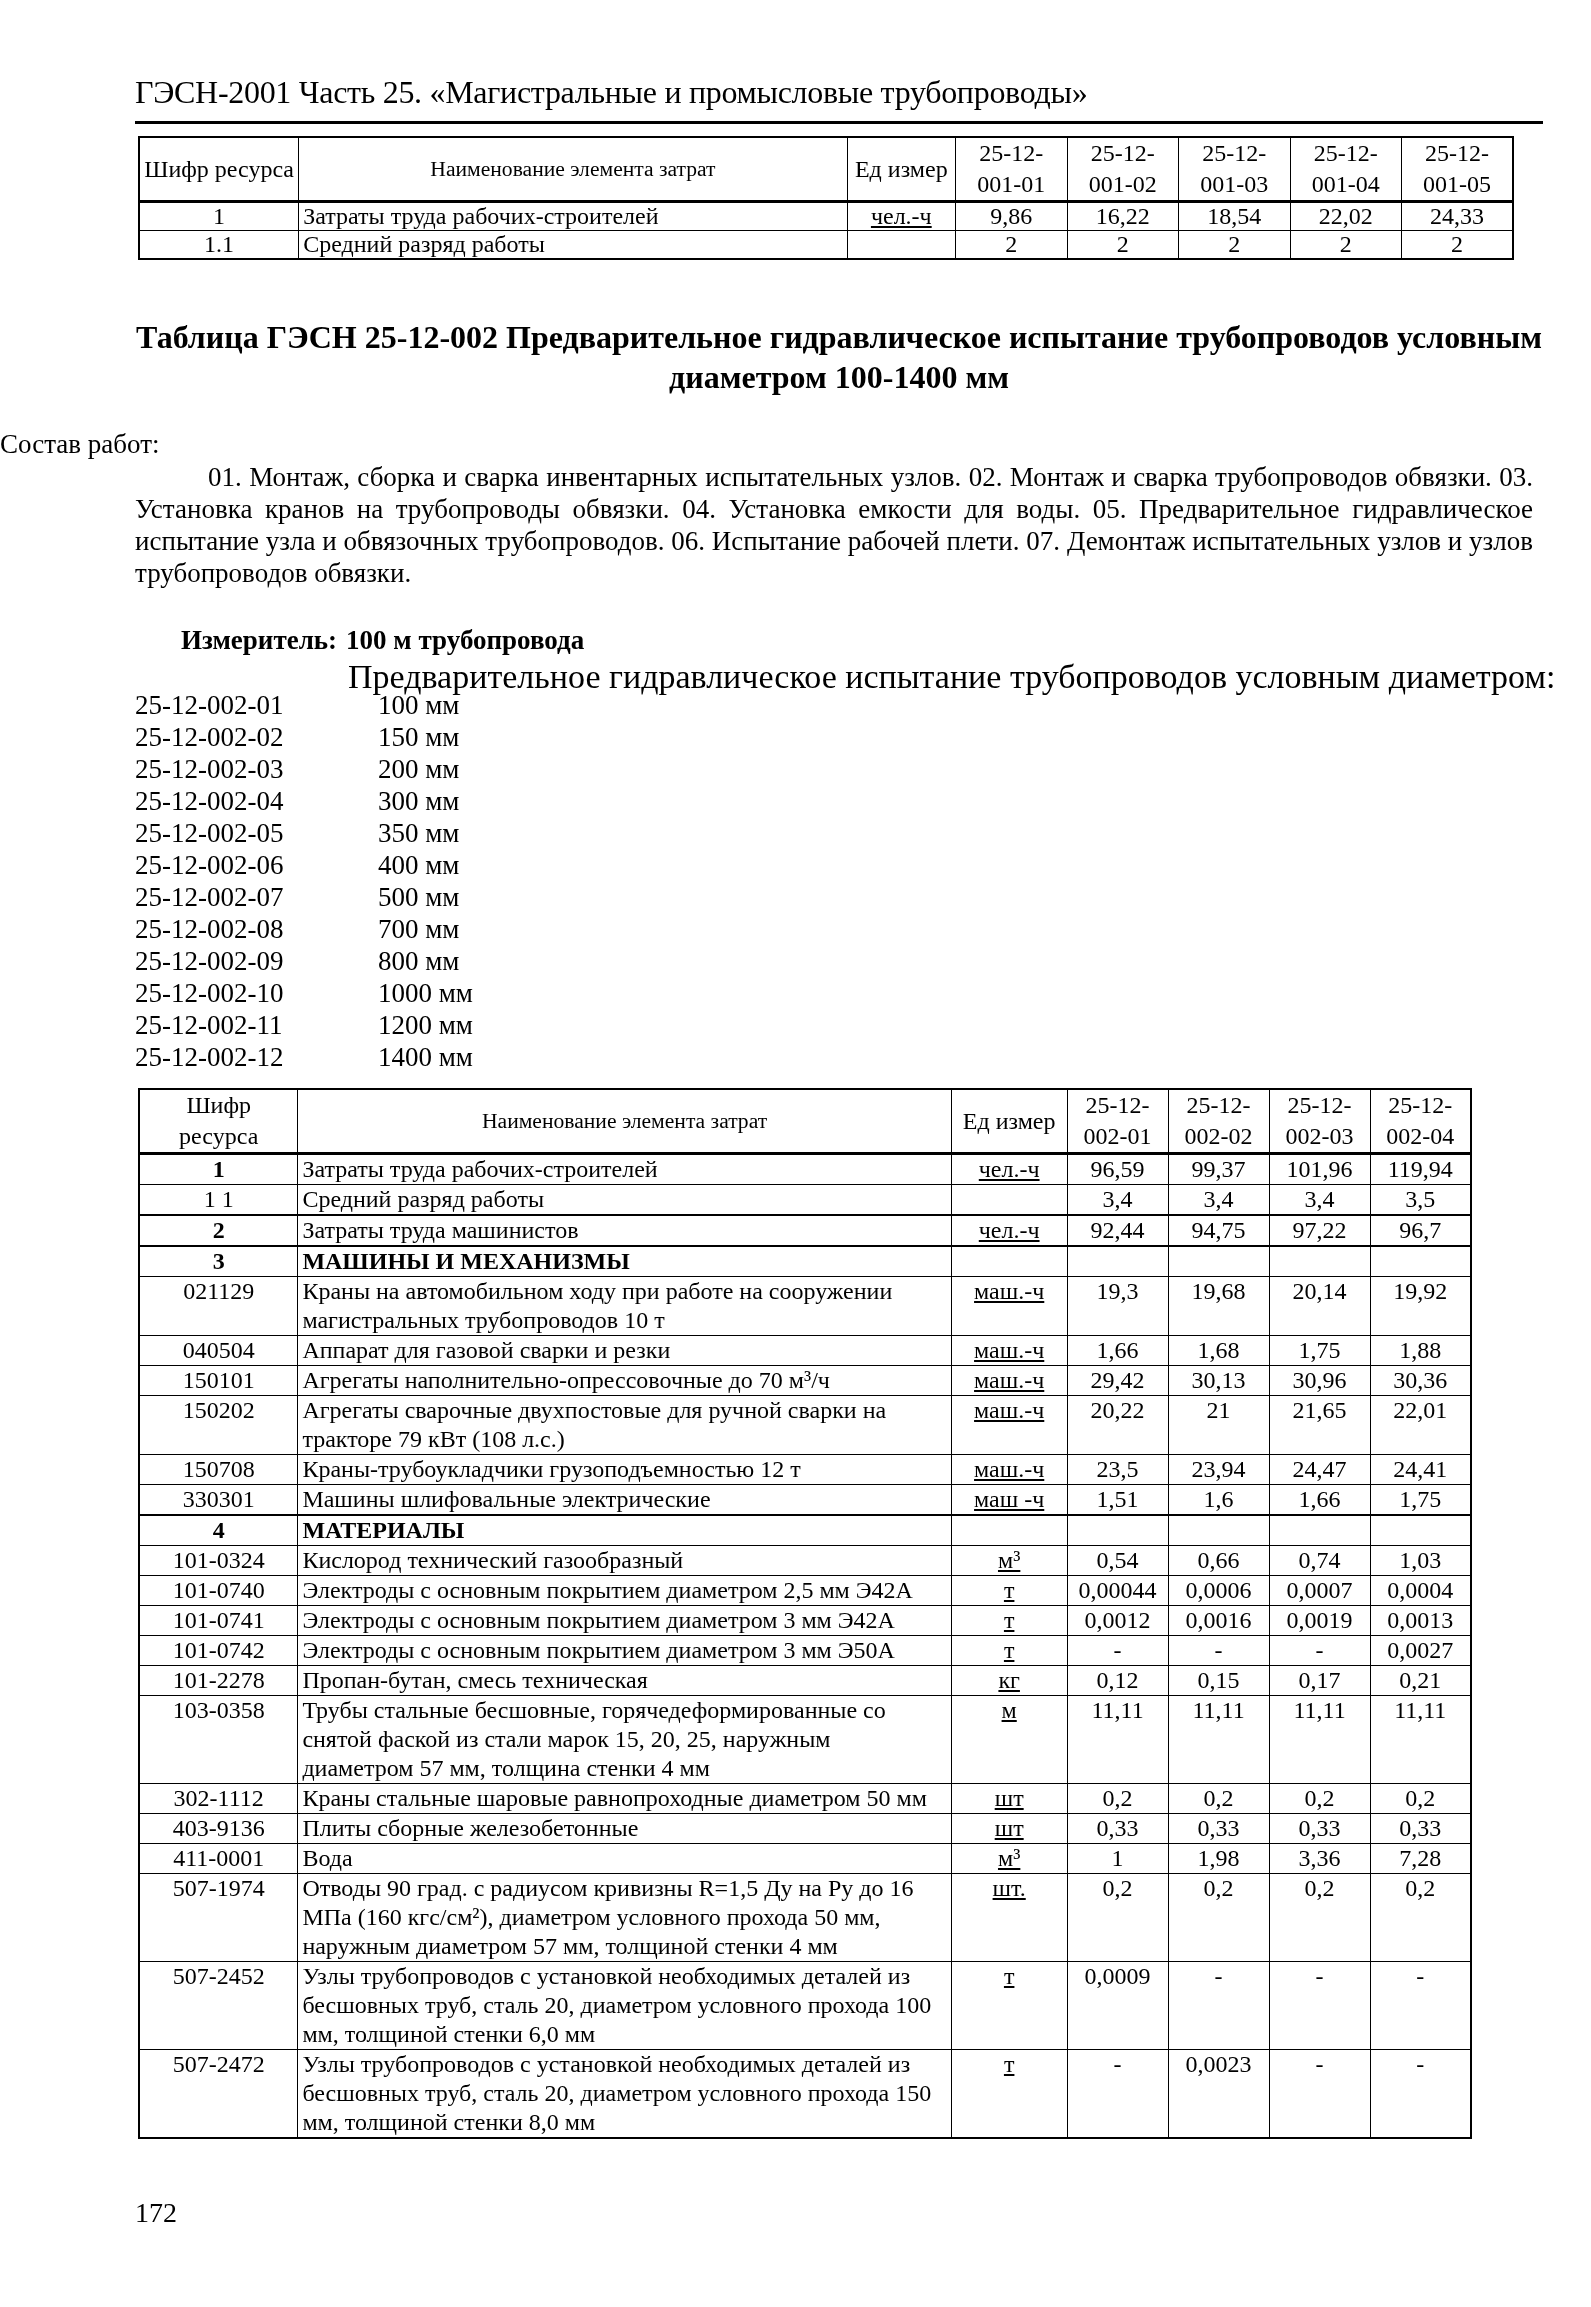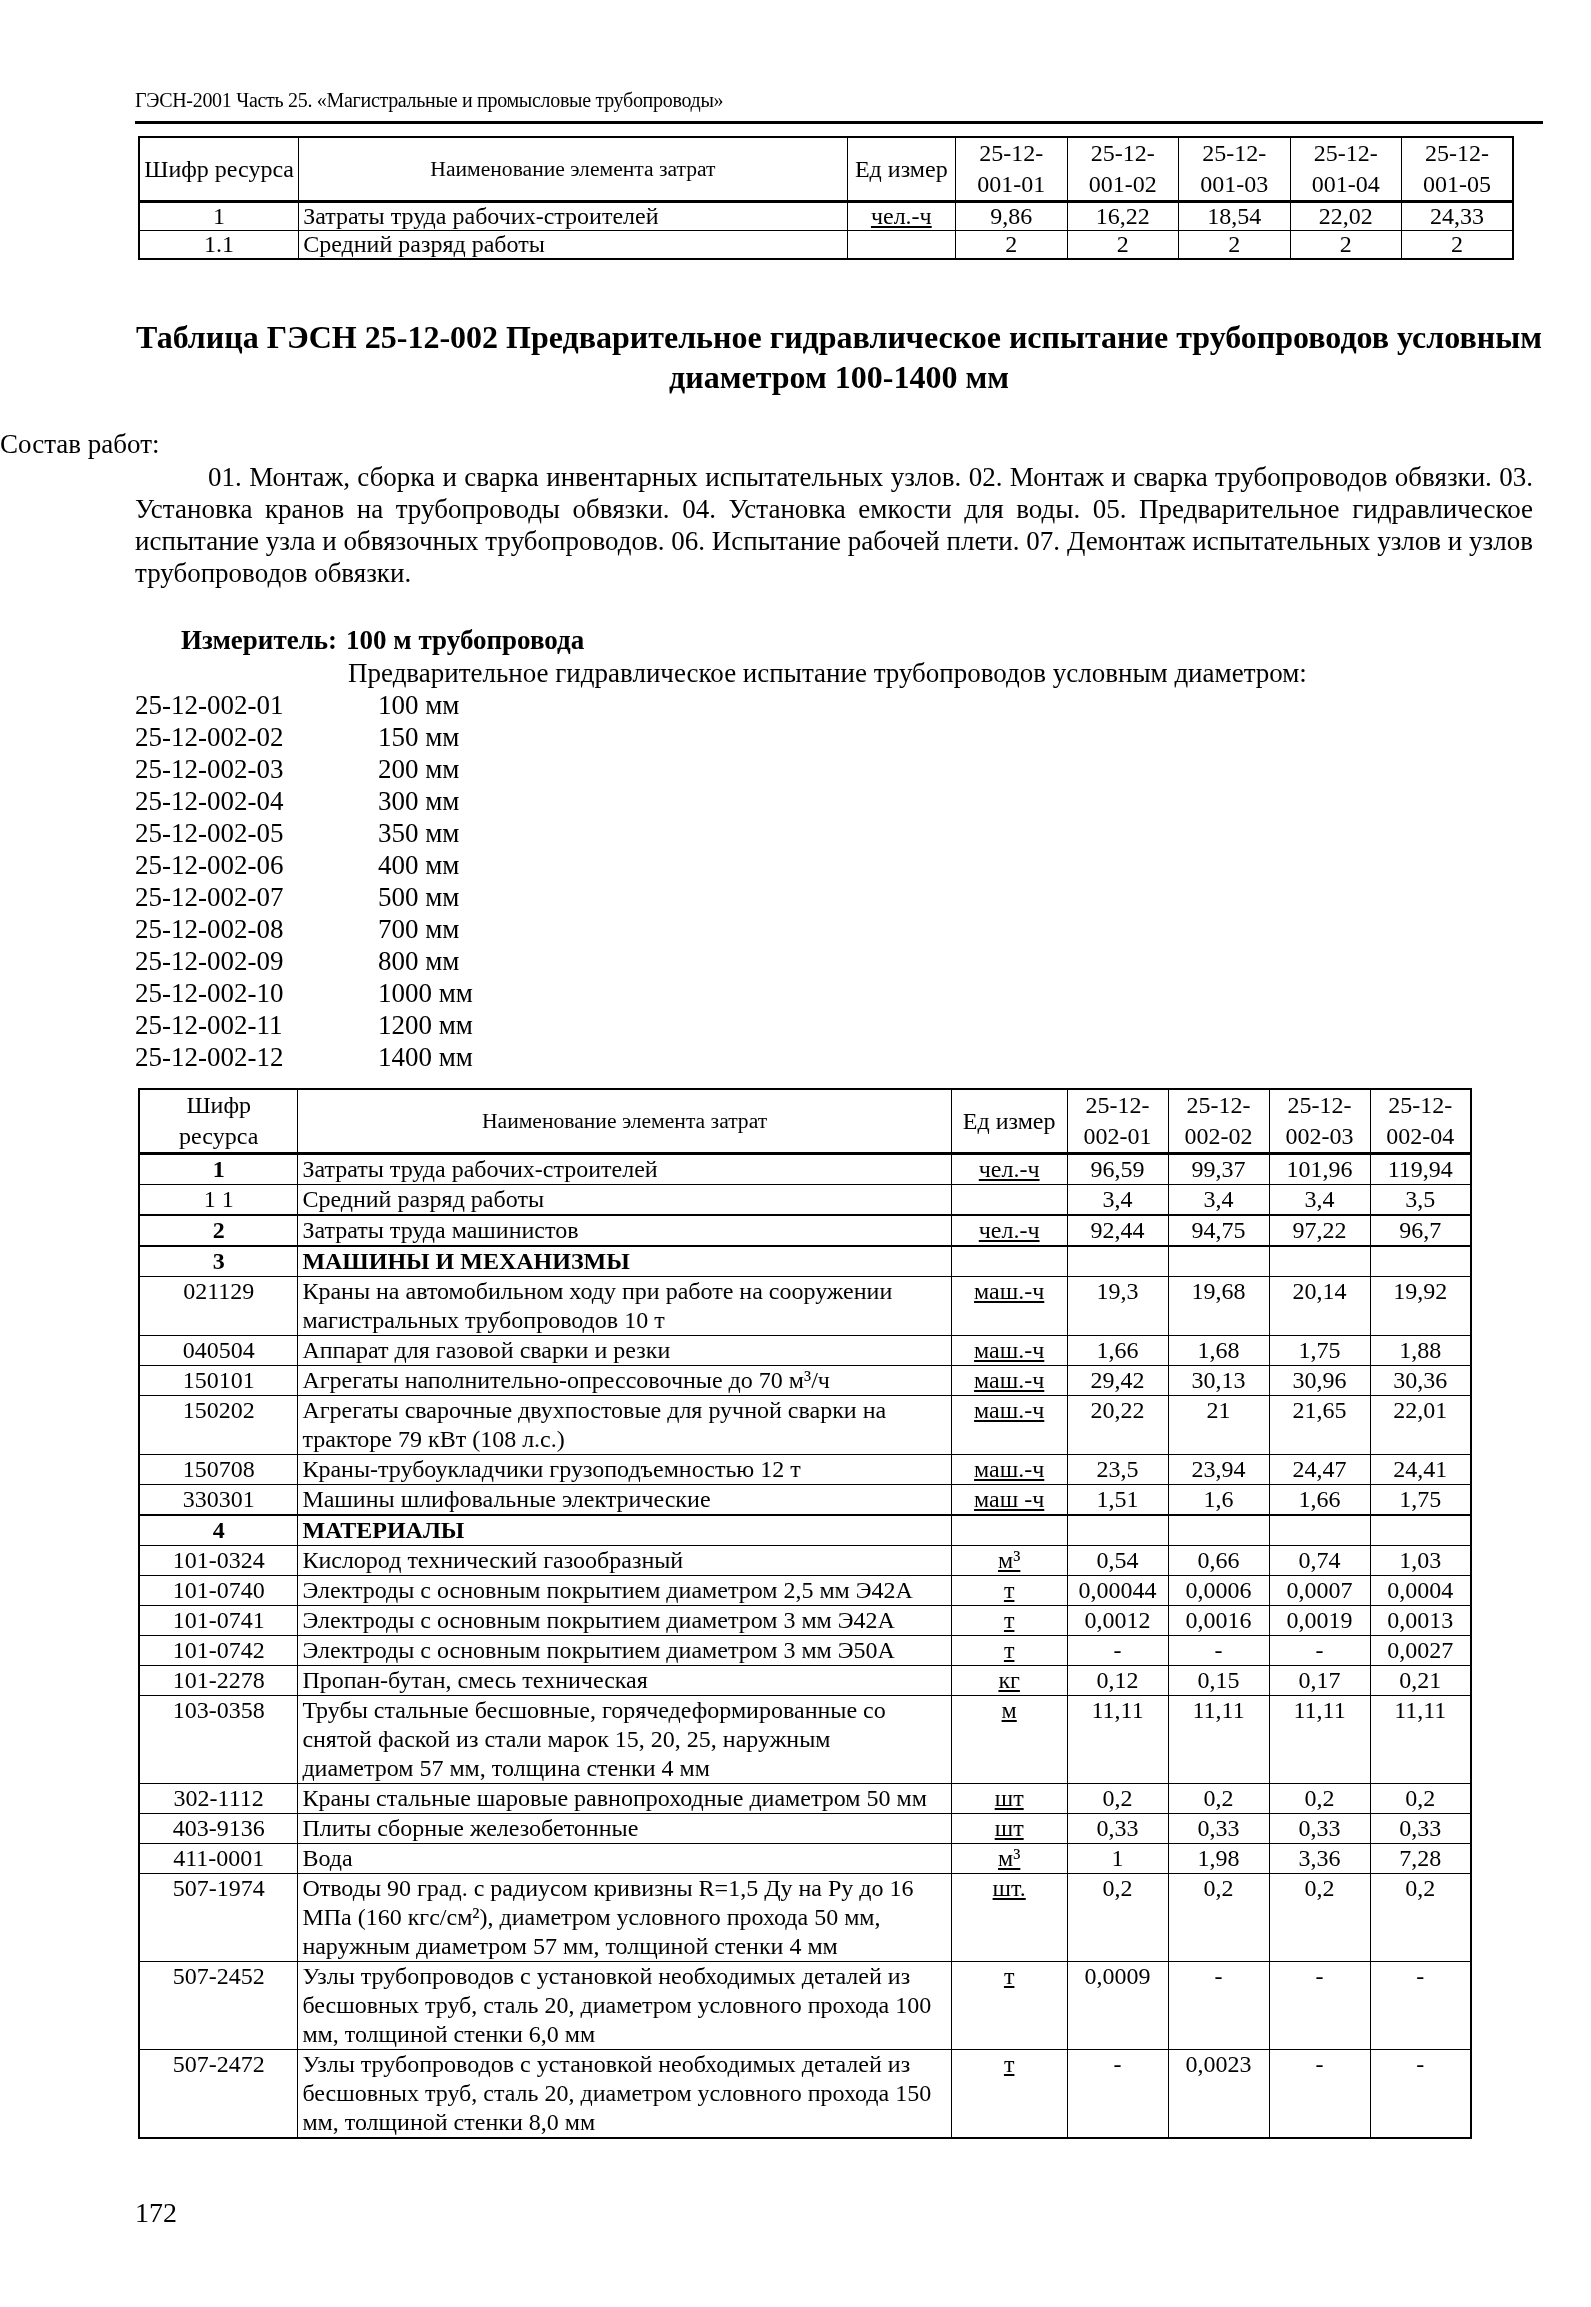--- a/index.html
+++ b/index.html
@@ -1,21 +1,21 @@
 <!DOCTYPE html>
 <html style="font-size:10.8px"><head>
 <meta charset="utf-8">
 <style>
   html, body { margin: 0; padding: 0; background: #ffffff; }
   body {
     width: 1591px; height: 2307px; position: relative; overflow: hidden;
     font-family: "Liberation Serif", "DejaVu Serif", serif; color: #000;
   }
   .running-head {
-    position: absolute; left: 135px; top: 89px; font-size: 20px; letter-spacing: -0.3px;
+    position: absolute; left: 135px; top: 74px; font-size: 32px; letter-spacing: -0.3px;
   }
   .head-rule {
     position: absolute; left: 135px; top: 121px; width: 1408px; height: 3.4px; background: #000;
   }
   table.gesn { border-collapse: collapse; position: absolute; font-size: 24px; }
   table.gesn td, table.gesn th { border: 1.3px solid #000; padding: 0 4px; vertical-align: top; }
   table.gesn th { font-weight: normal; vertical-align: middle; text-align: center; line-height: 31px; }
   table.gesn th.small { font-size: 21.6px; margin-top: 37px; }
   table.gesn thead tr { border-bottom: 3.4px solid #000; }
   table.gesn { border: 2.7px solid #000; }
@@ -40,21 +40,21 @@
   }
   .composition-text {
     position: absolute; left: 135px; width: 1398px; top: 461px; font-size: 27px; line-height: 32px;
     text-align: justify; text-indent: 73px;
   }
   .measure {
     position: absolute; left: 181px; top: 625px; font-size: 27px; font-weight: bold;
   }
   .measure span.val { margin-left: 9px; }
   .variants-intro {
-    position: absolute; left: 348px; top: 658px; font-size: 27px;
+    position: absolute; left: 348px; top: 658px; font-size: 34px;
   }
   .variants { position: absolute; left: 135px; top: 689px; font-size: 27px; }
   .variant { height: 32px; line-height: 32px; display: flex; }
   .variant .code { width: 243px; }
   .page-number { position: absolute; left: 135px; top: 2197px; font-size: 28px; }
 </style>
 </head>
 <body>
 
 <div class="running-head">ГЭСН-2001 Часть 25. «Магистральные и промысловые трубопроводы»</div>

